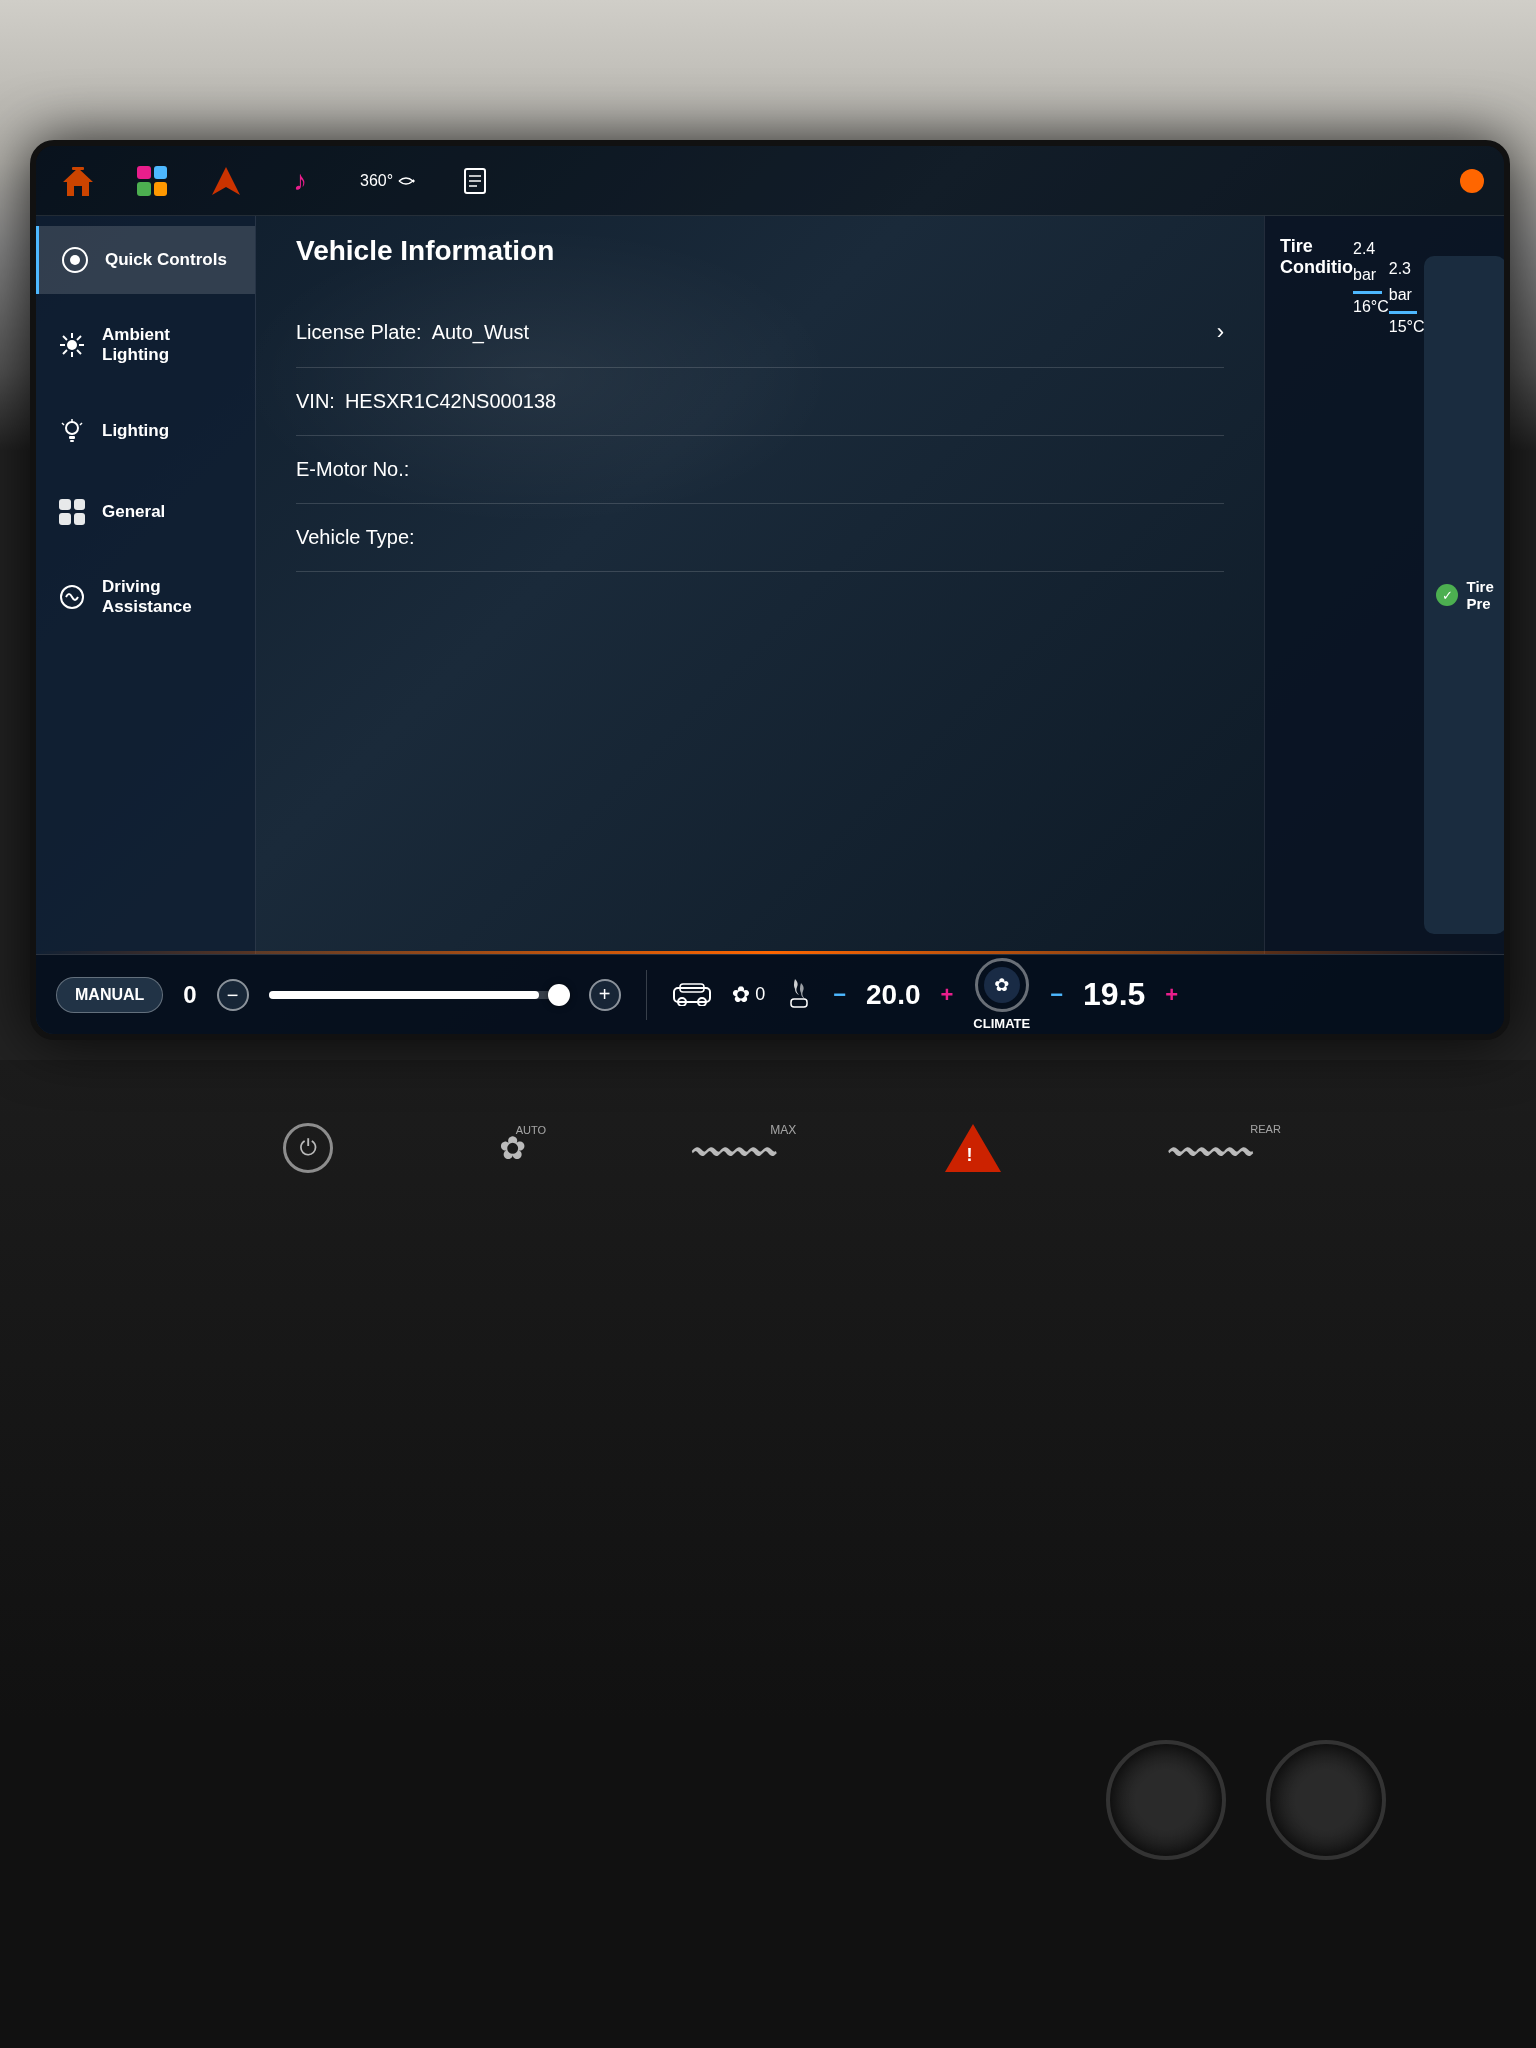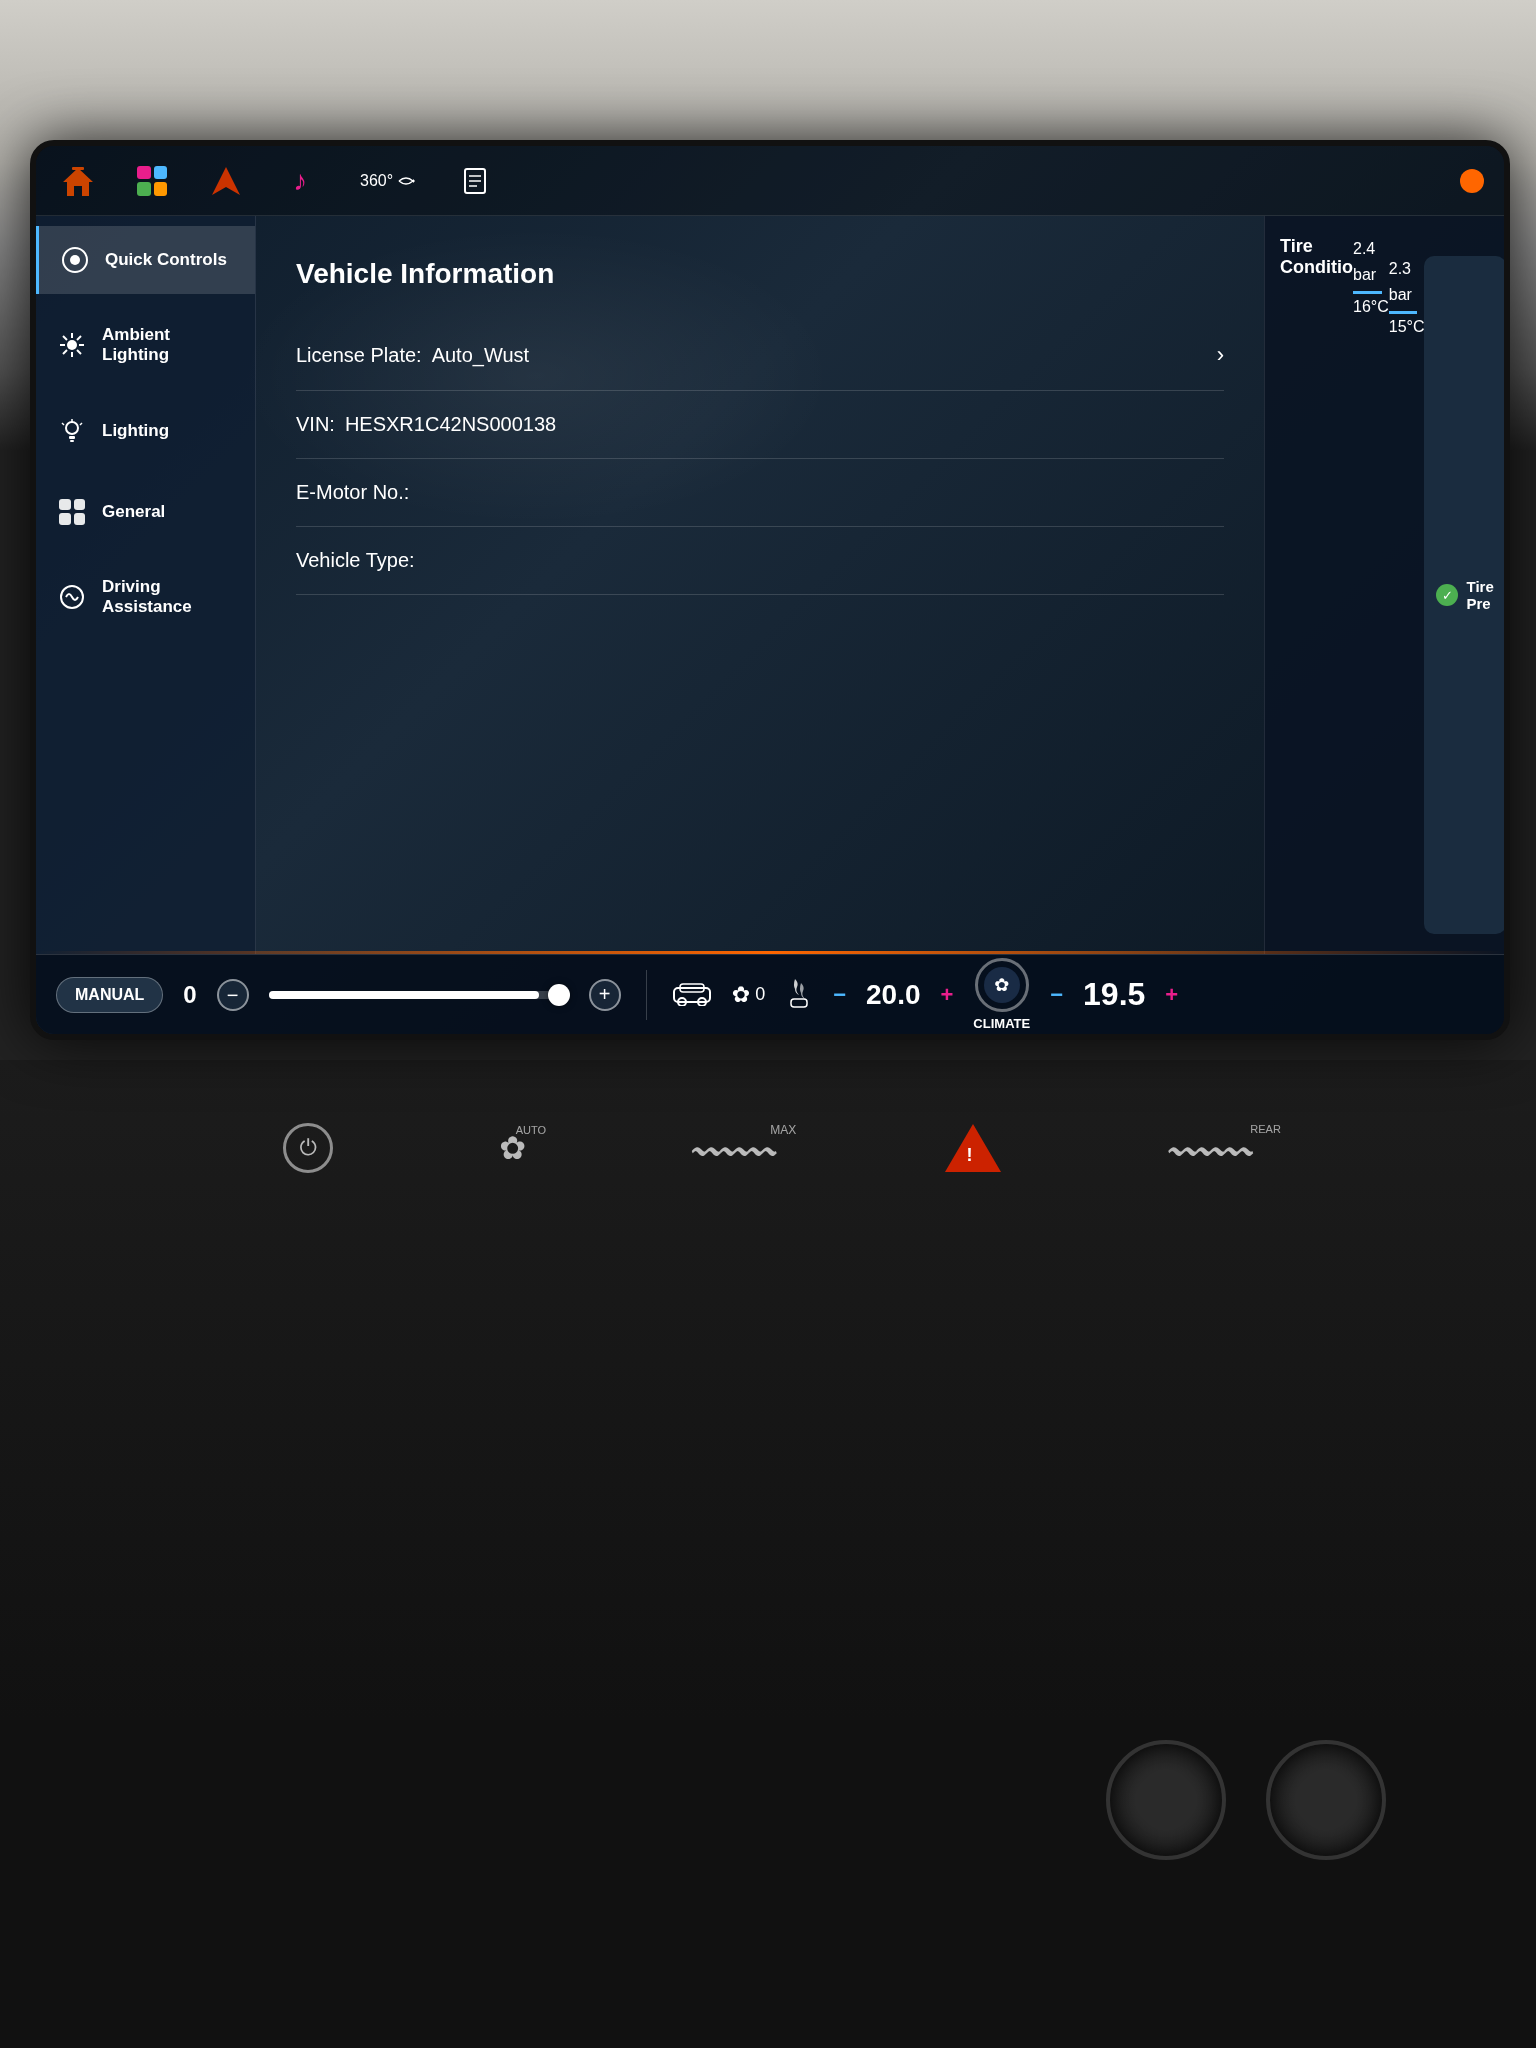--- a/index.html
+++ b/index.html
@@ -127,21 +127,21 @@
       align-items: center;
       justify-content: center;
       flex-shrink: 0;
       color: white;
       font-size: 20px;
     }
 
     
     .center-content {
       flex: 1;
-      padding: 42px 40px;
+      padding: 19px 40px;
       overflow-y: auto;
     }
 
     .page-title {
       color: white;
       font-size: 28px;
       font-weight: bold;
       margin-bottom: 30px;
     }
 

